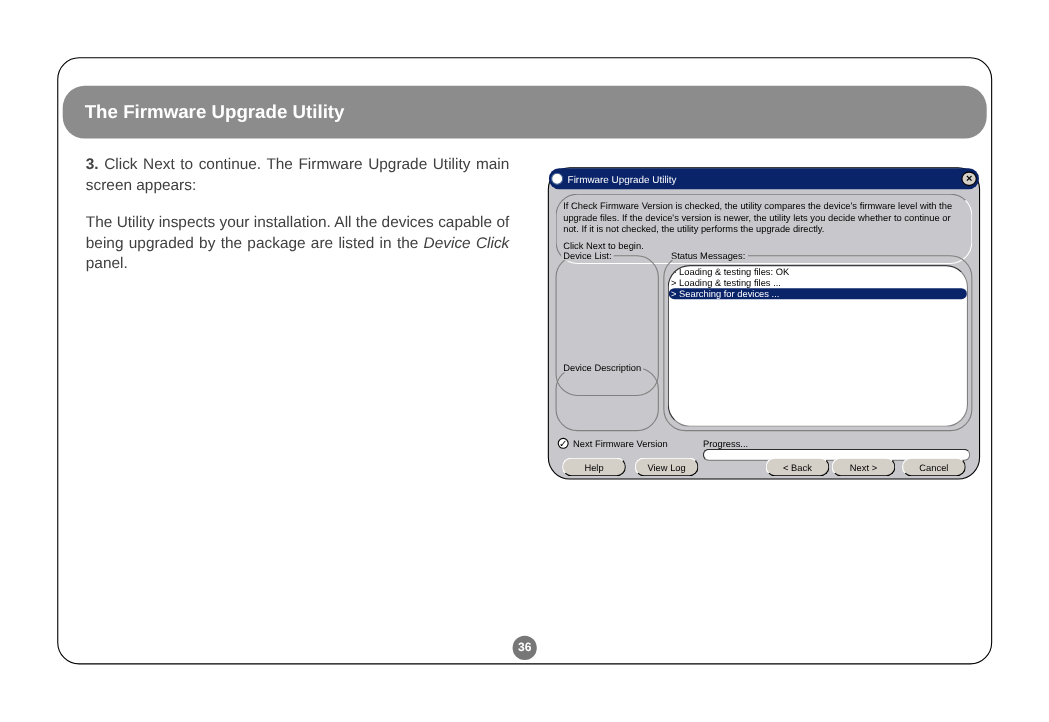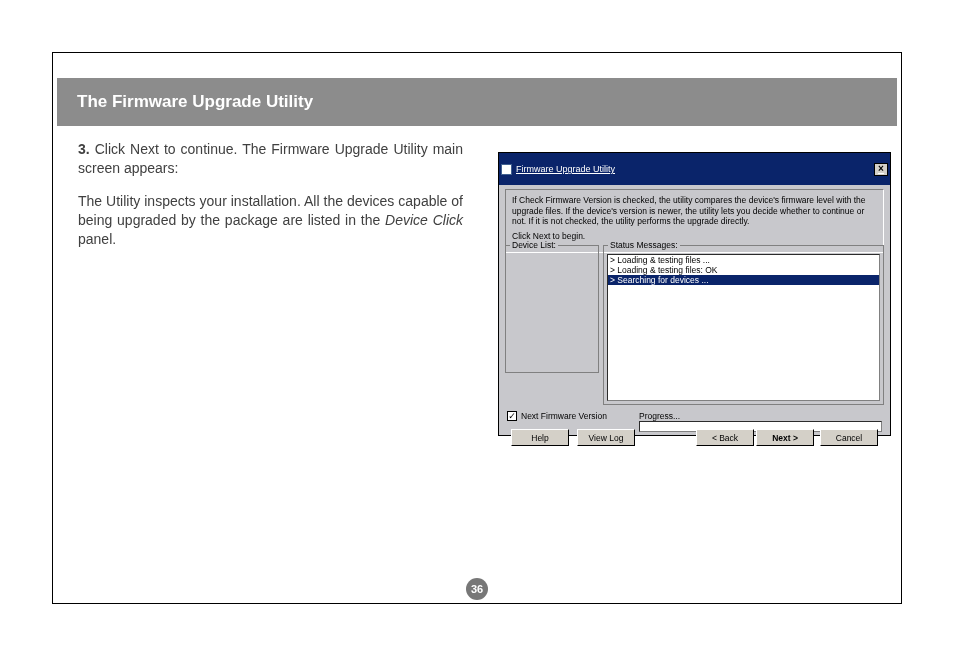--- a/index.html
+++ b/index.html
@@ -1,15 +1,15 @@
 <!DOCTYPE html>
 <html><head>
 <meta charset="utf-8">
 <style>
-  * { box-sizing: border-box; margin: 0; padding: 0; }
+  * { box-sizing: border-box; margin: 0; padding: 0; border-radius: 20px; }
   body {
     width: 954px;
     height: 656px;
     background: #ffffff;
     font-family: Arial, Helvetica, sans-serif;
     position: relative;
     overflow: hidden;
   }
   .page-frame {
     position: absolute;
@@ -72,27 +72,26 @@
     top: 152px;
     width: 393px;
     height: 284px;
     border: 1px solid #000;
     background: #c8c8cc;
     font-family: "MS Sans Serif", Tahoma, Arial, sans-serif;
     font-size: 9px;
     color: #000;
   }
   .titlebar {
-    height: 32px;
+    height: 19px;
     background: linear-gradient(#0a246a, #0a246a);
     display: flex;
     align-items: center;
     padding: 0 2px;
     color: #fff;
-    text-decoration: underline;
   }
   .titlebar .app-icon {
     width: 11px; height: 11px; background: #fff; margin-right: 4px;
     display:inline-block; border:1px solid #406090;
   }
   .titlebar .win-title { flex: 1; font-size: 9px; }
   .titlebar .close-btn {
     width: 14px; height: 13px; background: #d4d0c8;
     border: 1px solid #000;
     display:flex; align-items:center; justify-content:center;
@@ -183,21 +182,21 @@
     width: 58px;
     background: #d4d0c8;
     border: 1px solid #000;
     border-top-color:#fff; border-left-color:#fff;
     font-size: 8.5px;
     display:flex; align-items:center; justify-content:center;
   }
   .win-btn.help   { left: 12px; }
   .win-btn.view   { left: 78px; }
   .win-btn.back   { right: 136px; }
-  .win-btn.next   { right: 76px; font-weight: bold; }
+  .win-btn.next   { right: 76px; }
   .win-btn.cancel { right: 12px; }
 </style>
 </head>
 <body>
 
 <div class="page-frame"></div>
 
 <div class="header-bar">
   <span class="title">The Firmware Upgrade Utility</span>
 </div>
@@ -220,26 +219,29 @@
   <div class="win-body">
     <div class="intro-panel">
       <div>If Check Firmware Version is checked, the utility compares the device's firmware level with the upgrade files. If the device's version is newer, the utility lets you decide whether to continue or not. If it is not checked, the utility performs the upgrade directly.</div>
       <div style="margin-top:4px">Click Next to begin.</div>
     </div>
 
     <div class="groupbox device-list-group">
       <span class="legend">Device List:</span>
     </div>
 
+    <div class="groupbox desc-group">
+      <span class="legend">Device Description</span>
+    </div>
 
     <div class="groupbox status-group">
       <span class="legend">Status Messages:</span>
       <div class="status-box">
+        <div class="line">&gt; Loading &amp; testing files: OK</div>
         <div class="line">&gt; Loading &amp; testing files ...</div>
-        <div class="line">&gt; Loading &amp; testing files: OK</div>
         <div class="line sel">&gt; Searching for devices ...</div>
       </div>
     </div>
 
     <div class="check-row">
       <span class="cb">✓</span>
       <span>Next Firmware Version</span>
     </div>
 
     <span class="progress-label">Progress...</span>

